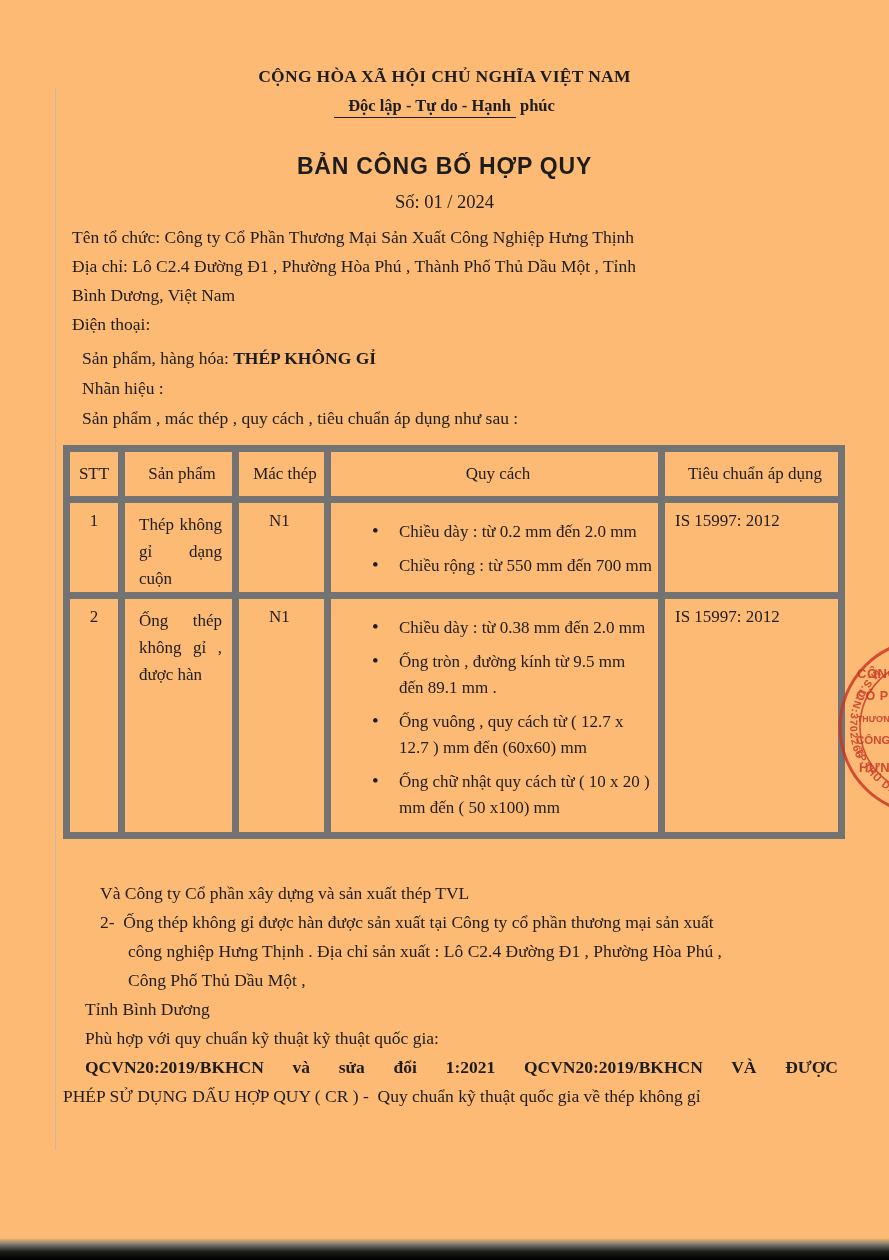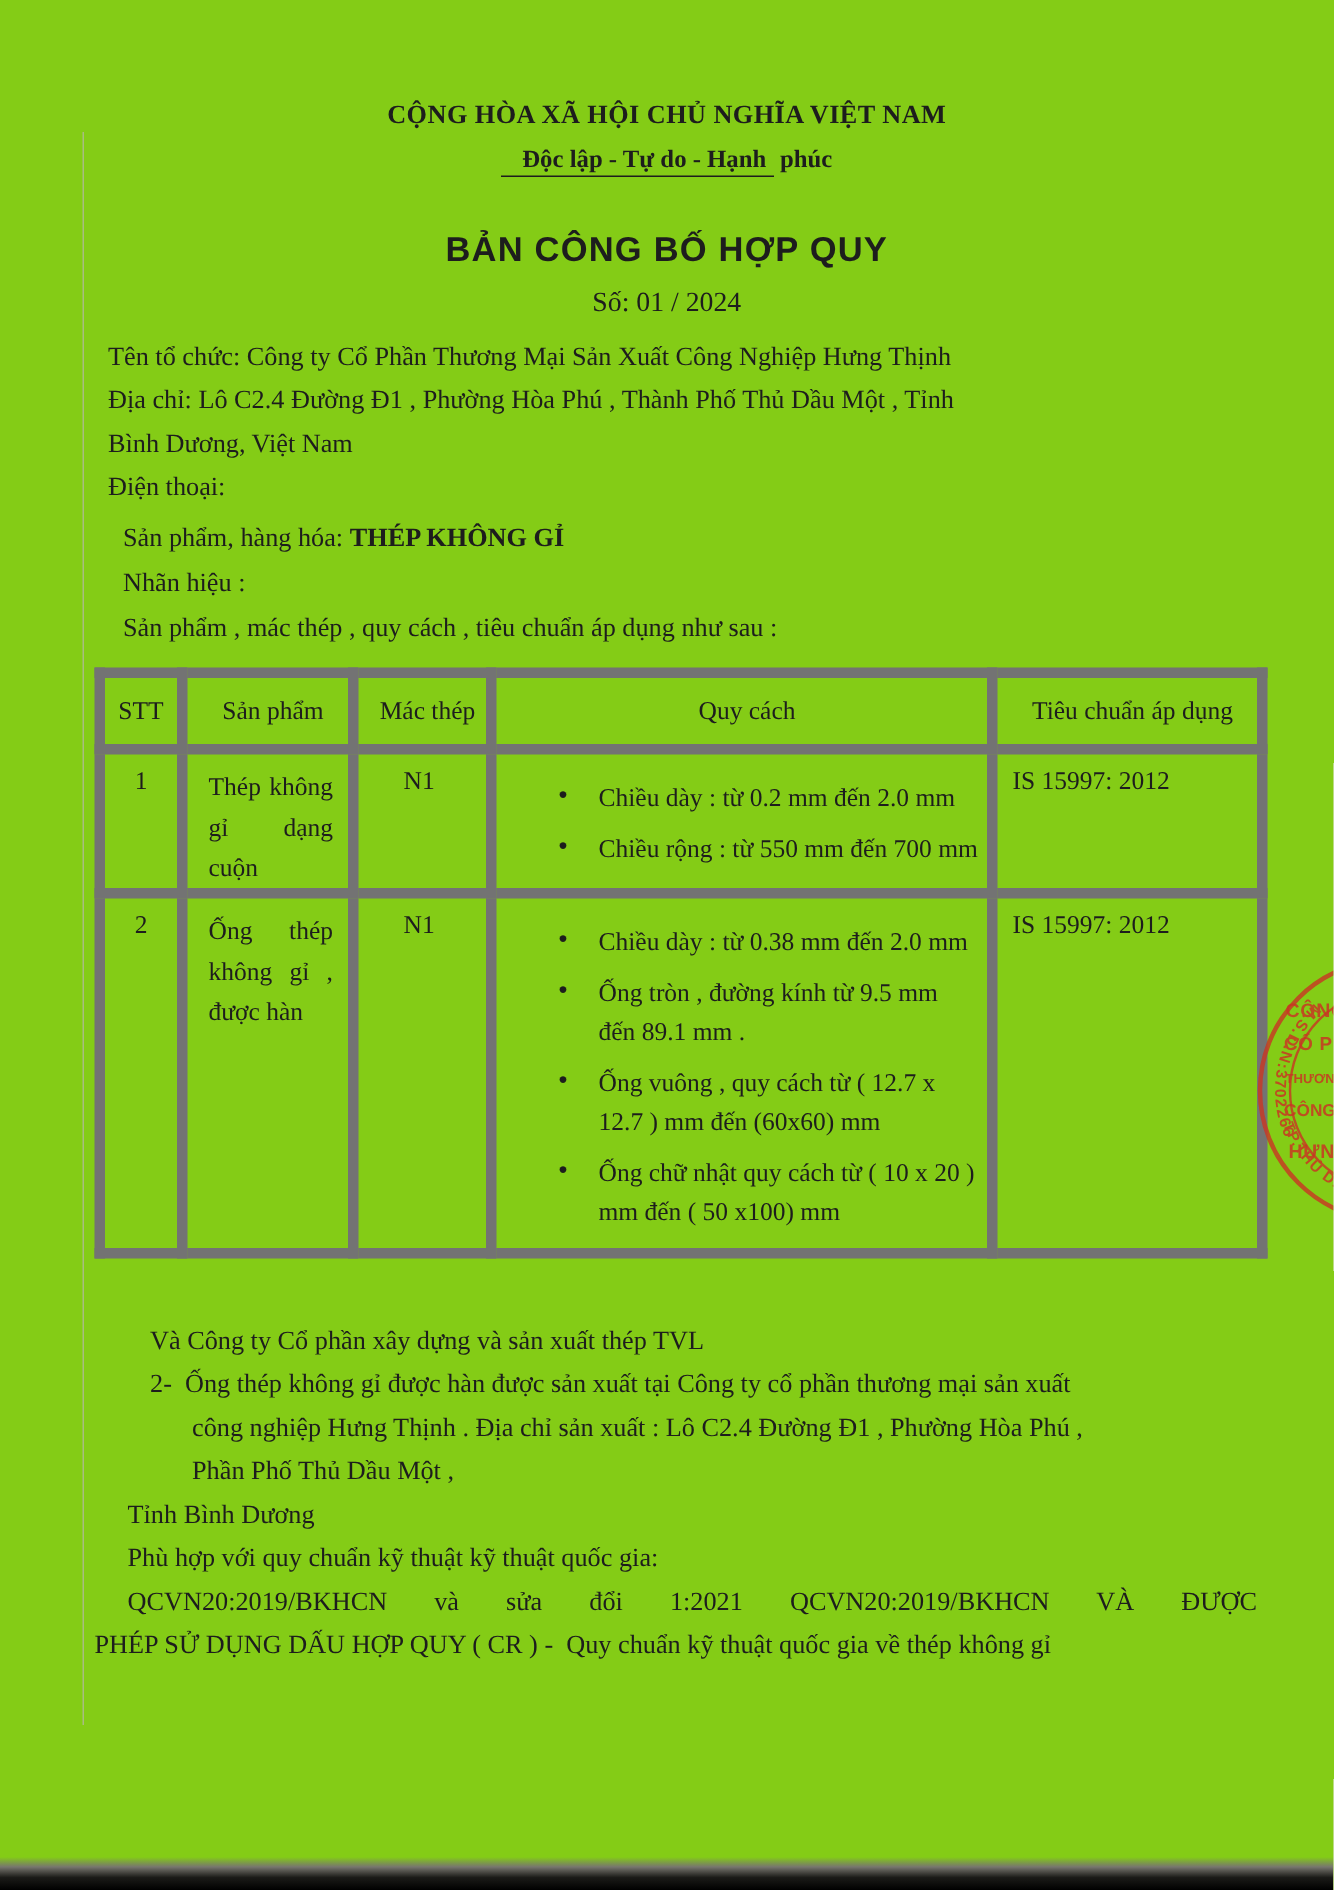--- a/index.html
+++ b/index.html
@@ -1,20 +1,20 @@
 <!DOCTYPE html>
 <html><head>
 <meta charset="utf-8">
 <style>
   html,body { margin:0; padding:0; background:#e8e8e4; }
   .page {
     position:relative;
     width:889px; height:1260px;
     margin:0 auto;
-    background:#84cc16;
+    background:#fdba74;
     overflow:hidden;
     font-family:"Liberation Serif", serif;
     color:#1d1d1d;
     font-size:17.5px;
   }
 
   
   .scan-left-line { position:absolute; left:55px; top:88px; width:1px; height:1062px; background:#b8b6ae; opacity:.7; }
   .scan-bottom-bar { position:absolute; left:0; bottom:0; width:100%; height:22px;
     background:linear-gradient(to bottom, rgba(110,110,100,0) 0%, #77766e 30%, #1b1b18 62%, #000 100%); }
@@ -49,21 +49,21 @@
   td.specs li::before { content:"•"; position:absolute; left:-27px; top:-1px; font-size:19px; }
   td.standard { padding:8px 4px 0 10px; }
   tr.r1 { height:93px; } tr.r2 { height:240px; }
 
   
   .notes { margin:40px 51px 0 63px; }
   .notes .line { line-height:29px; white-space:pre-wrap; }
   .n-a { padding-left:37px; }
   .n-b { padding-left:65px; }
   .n-c { padding-left:22px; }
-  .qcvn1 { white-space:normal; text-align:justify; text-align-last:justify; padding-left:22px; }
+  .qcvn1 { white-space:normal; text-align:justify; text-align-last:justify; padding-left:22px;font-weight:bold; }
   .qcvn2 { white-space:normal; }
 
   
   .stamp { position:absolute; left:827px; top:627px; width:200px; height:200px; pointer-events:none; }
 </style>
 </head>
 <body>
 
 <div class="page">
 
@@ -130,21 +130,21 @@
         </td>
         <td class="standard">IS 15997: 2012</td>
       </tr>
     </tbody>
   </table>
 
   <div class="notes">
     <div class="line n-a">Và Công ty Cổ phần xây dựng và sản xuất thép TVL</div>
     <div class="line n-a">2-  Ống thép không gỉ được hàn được sản xuất tại Công ty cổ phần thương mại sản xuất</div>
     <div class="line n-b">công nghiệp Hưng Thịnh . Địa chỉ sản xuất : Lô C2.4 Đường Đ1 , Phường Hòa Phú ,</div>
-    <div class="line n-b">Phần Phố Thủ Dầu Một ,</div>
+    <div class="line n-b">Công Phố Thủ Dầu Một ,</div>
     <div class="line n-c">Tỉnh Bình Dương</div>
     <div class="line n-c">Phù hợp với quy chuẩn kỹ thuật kỹ thuật quốc gia:</div>
     <div class="line qcvn1">QCVN20:2019/BKHCN và sửa đổi 1:2021 QCVN20:2019/BKHCN VÀ ĐƯỢC</div>
     <div class="line qcvn2">PHÉP SỬ DỤNG DẤU HỢP QUY ( CR ) -  Quy chuẩn kỹ thuật quốc gia về thép không gỉ</div>
   </div>
 
   <div class="stamp">
     <svg width="200" height="200" viewBox="0 0 200 200">
       <defs>
         <path id="arcL" d="M 100,23 A 77,77 0 0 0 23,100 A 77,77 0 0 0 100,177" fill="none"></path>

